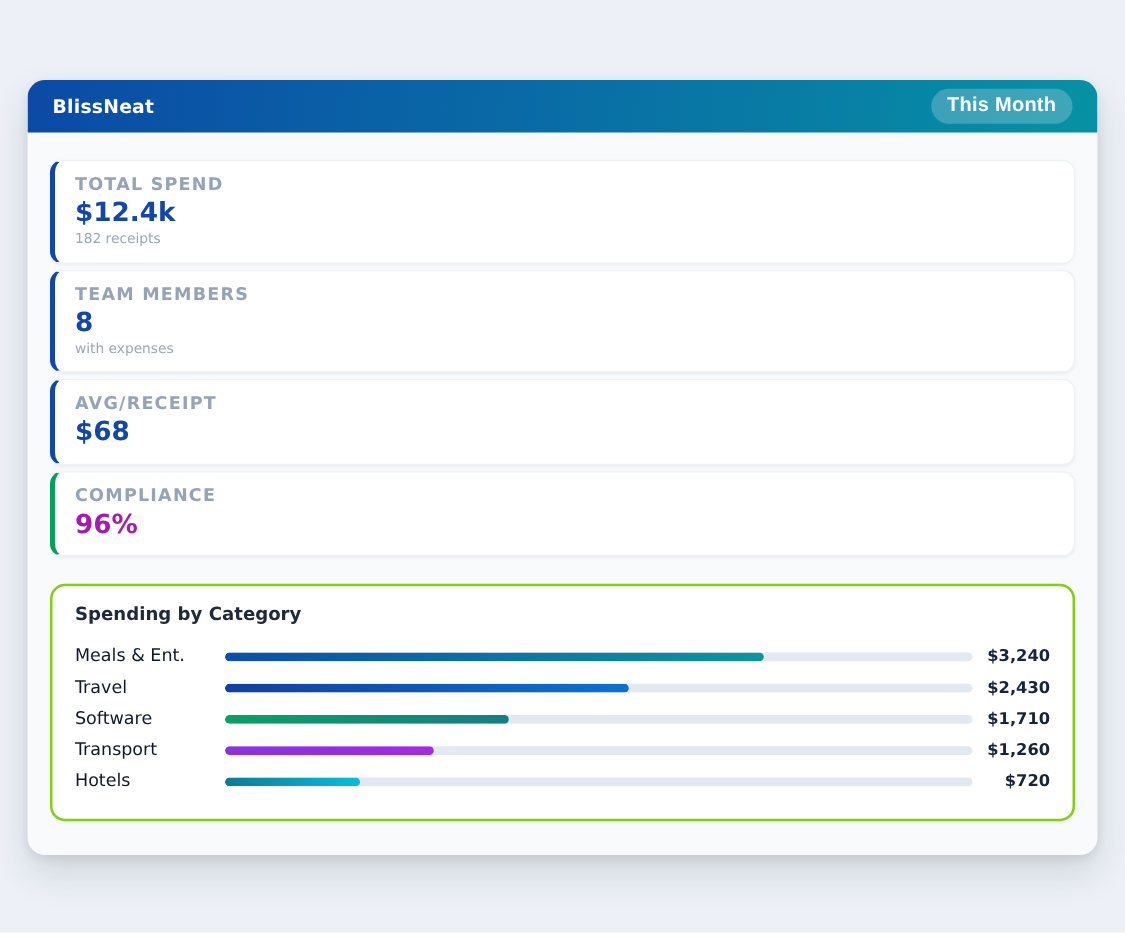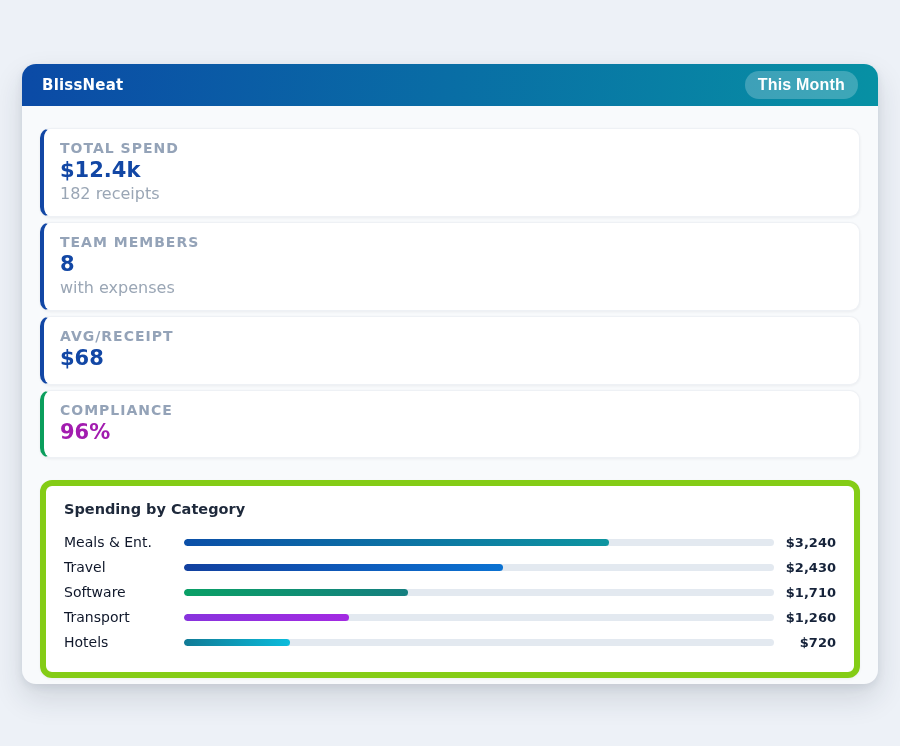--- a/index.html
+++ b/index.html
@@ -61,29 +61,29 @@
     letter-spacing: 1px;
     text-transform: uppercase;
   }
   .stat-value {
     font-size: 21px;
     font-weight: bold;
     color: #1247a5;
     line-height: 1.35;
   }
   .stat-sub {
-    font-size: 16px;
+    font-size: 11px;
     color: #9aa6b5;
     line-height: 1.3;
   }
   .stat-sub:empty { display: none; }
   .chart-card {
     background: #ffffff;
     border-radius: 12px;
-    border: 6px solid #84cc16;
+    border: 2px solid #84cc16;
     box-shadow: 0 1px 3px rgba(16,24,40,0.05);
     margin-top: 22px;
     padding: 15px 18px 17px 18px;
   }
   .chart-title {
     font-size: 14.5px;
     font-weight: bold;
     color: #1e293b;
     margin-bottom: 13px;
   }

